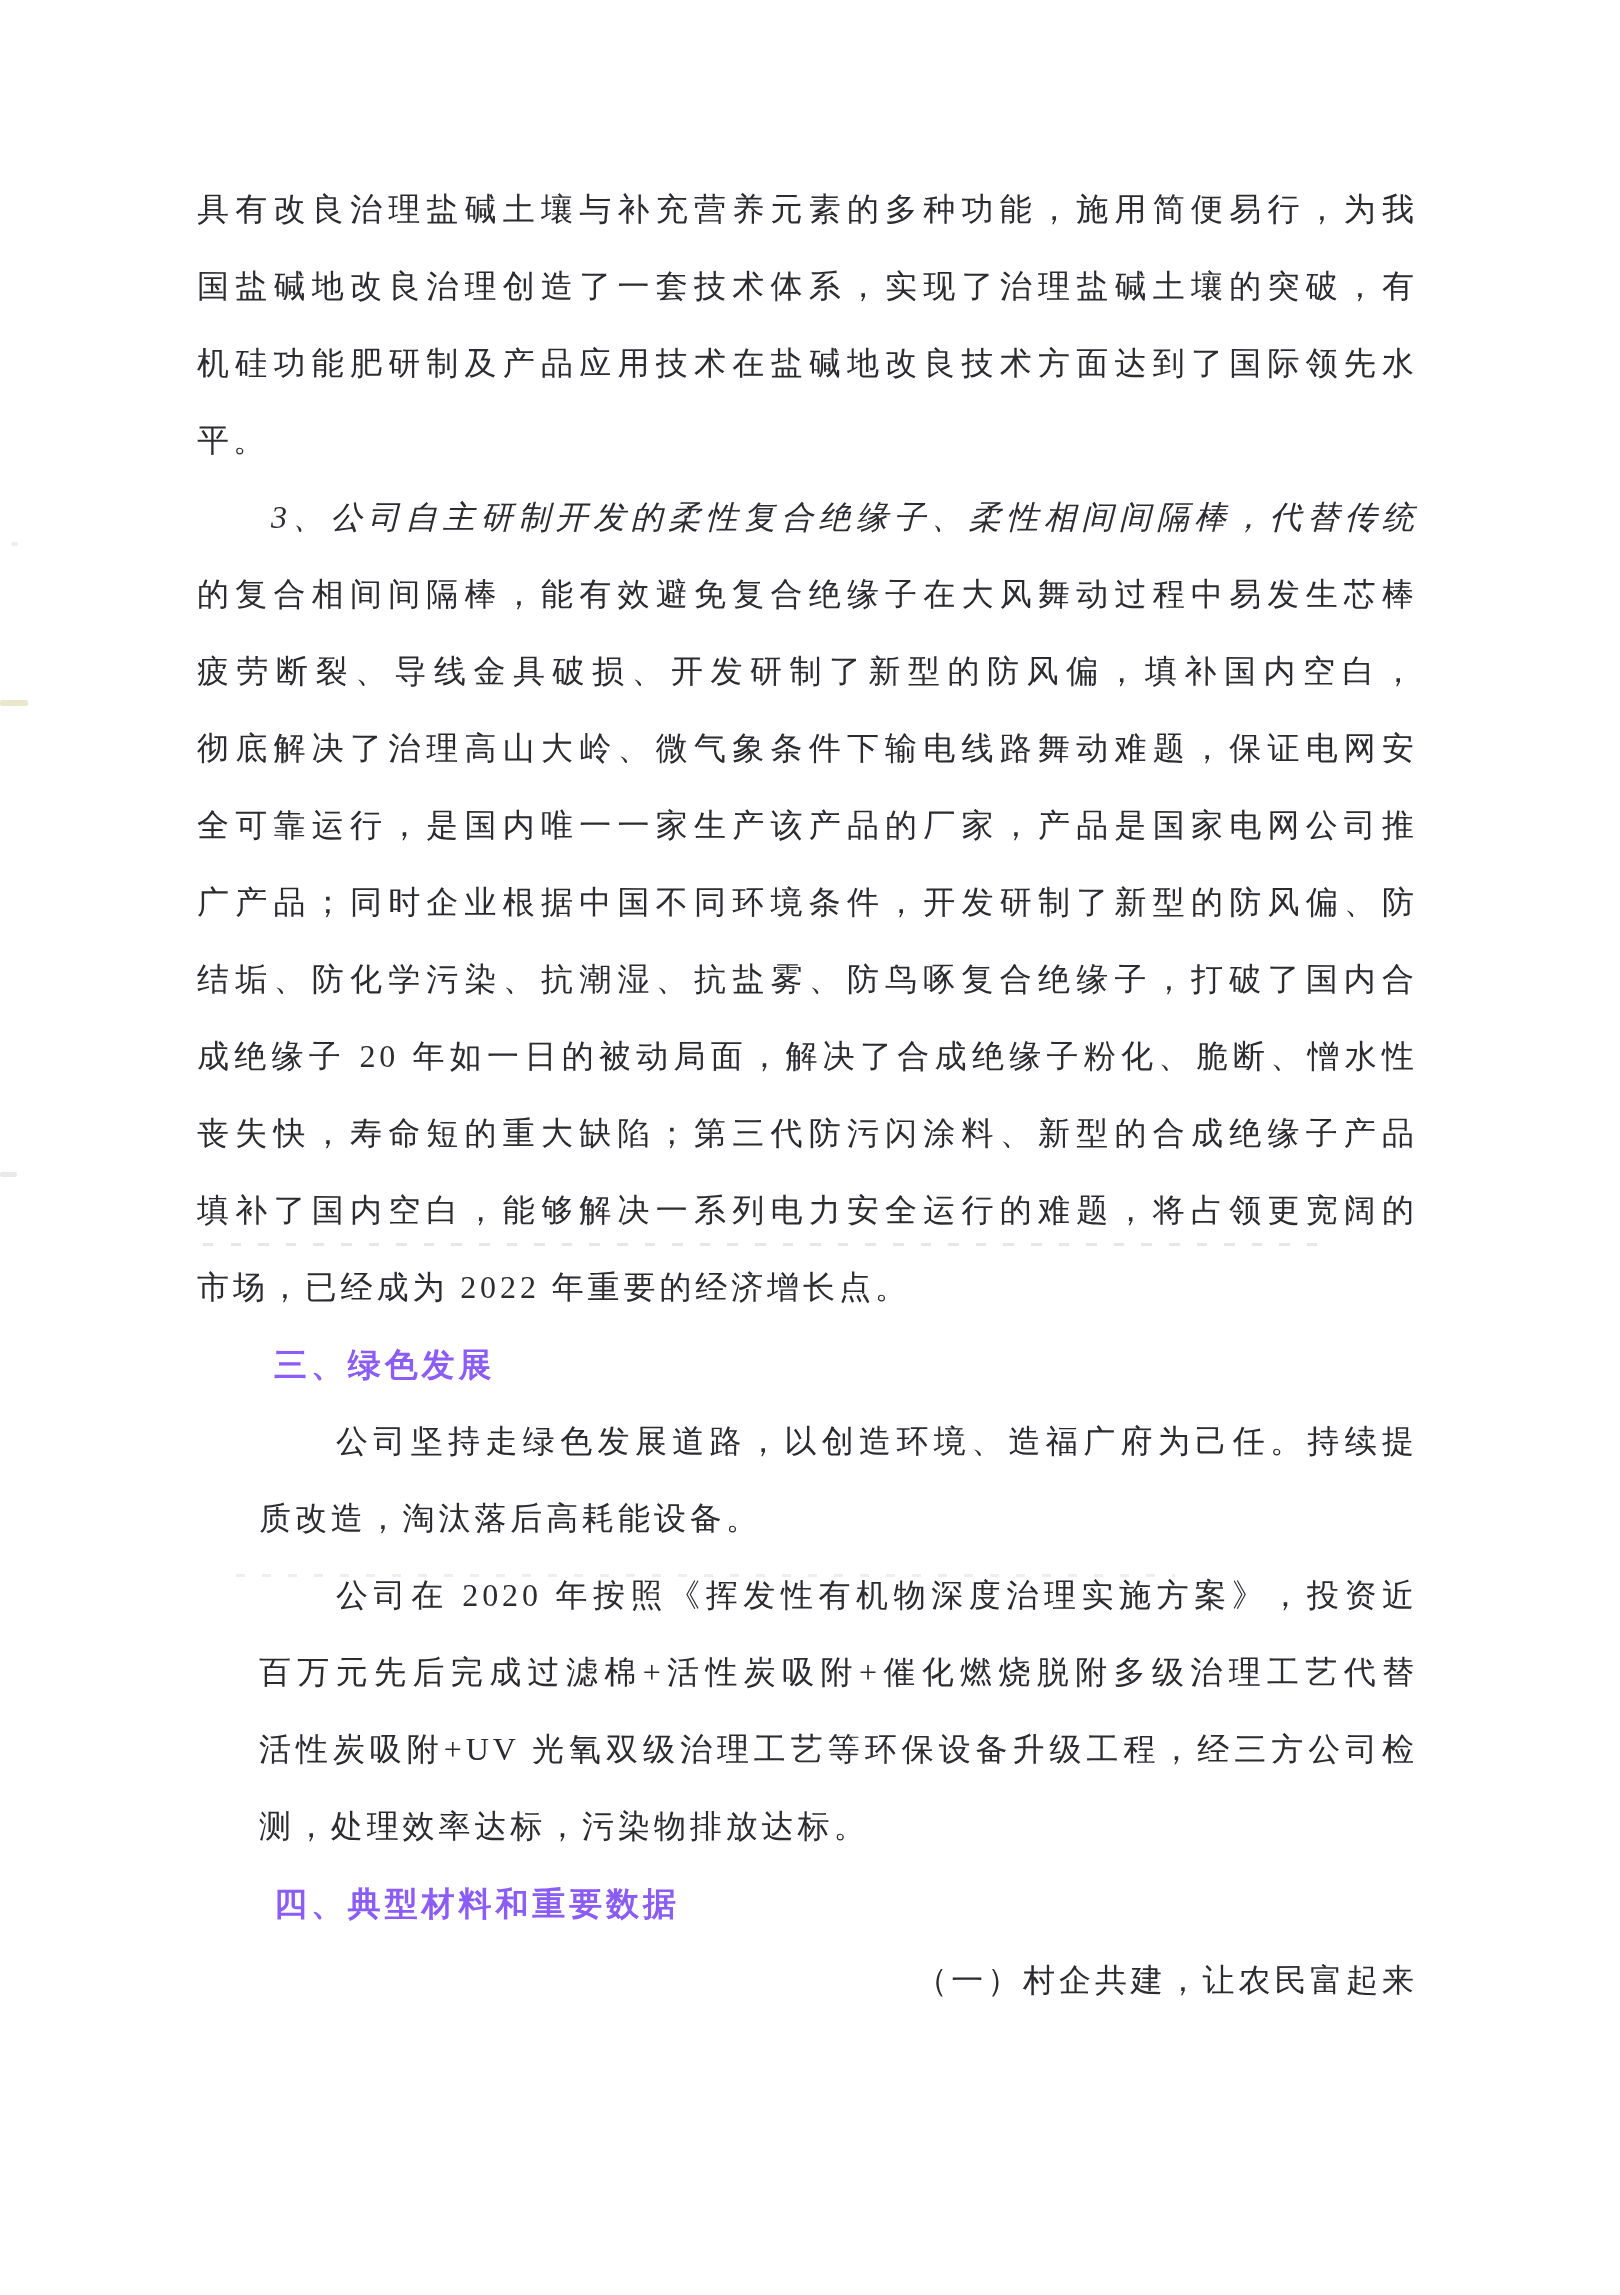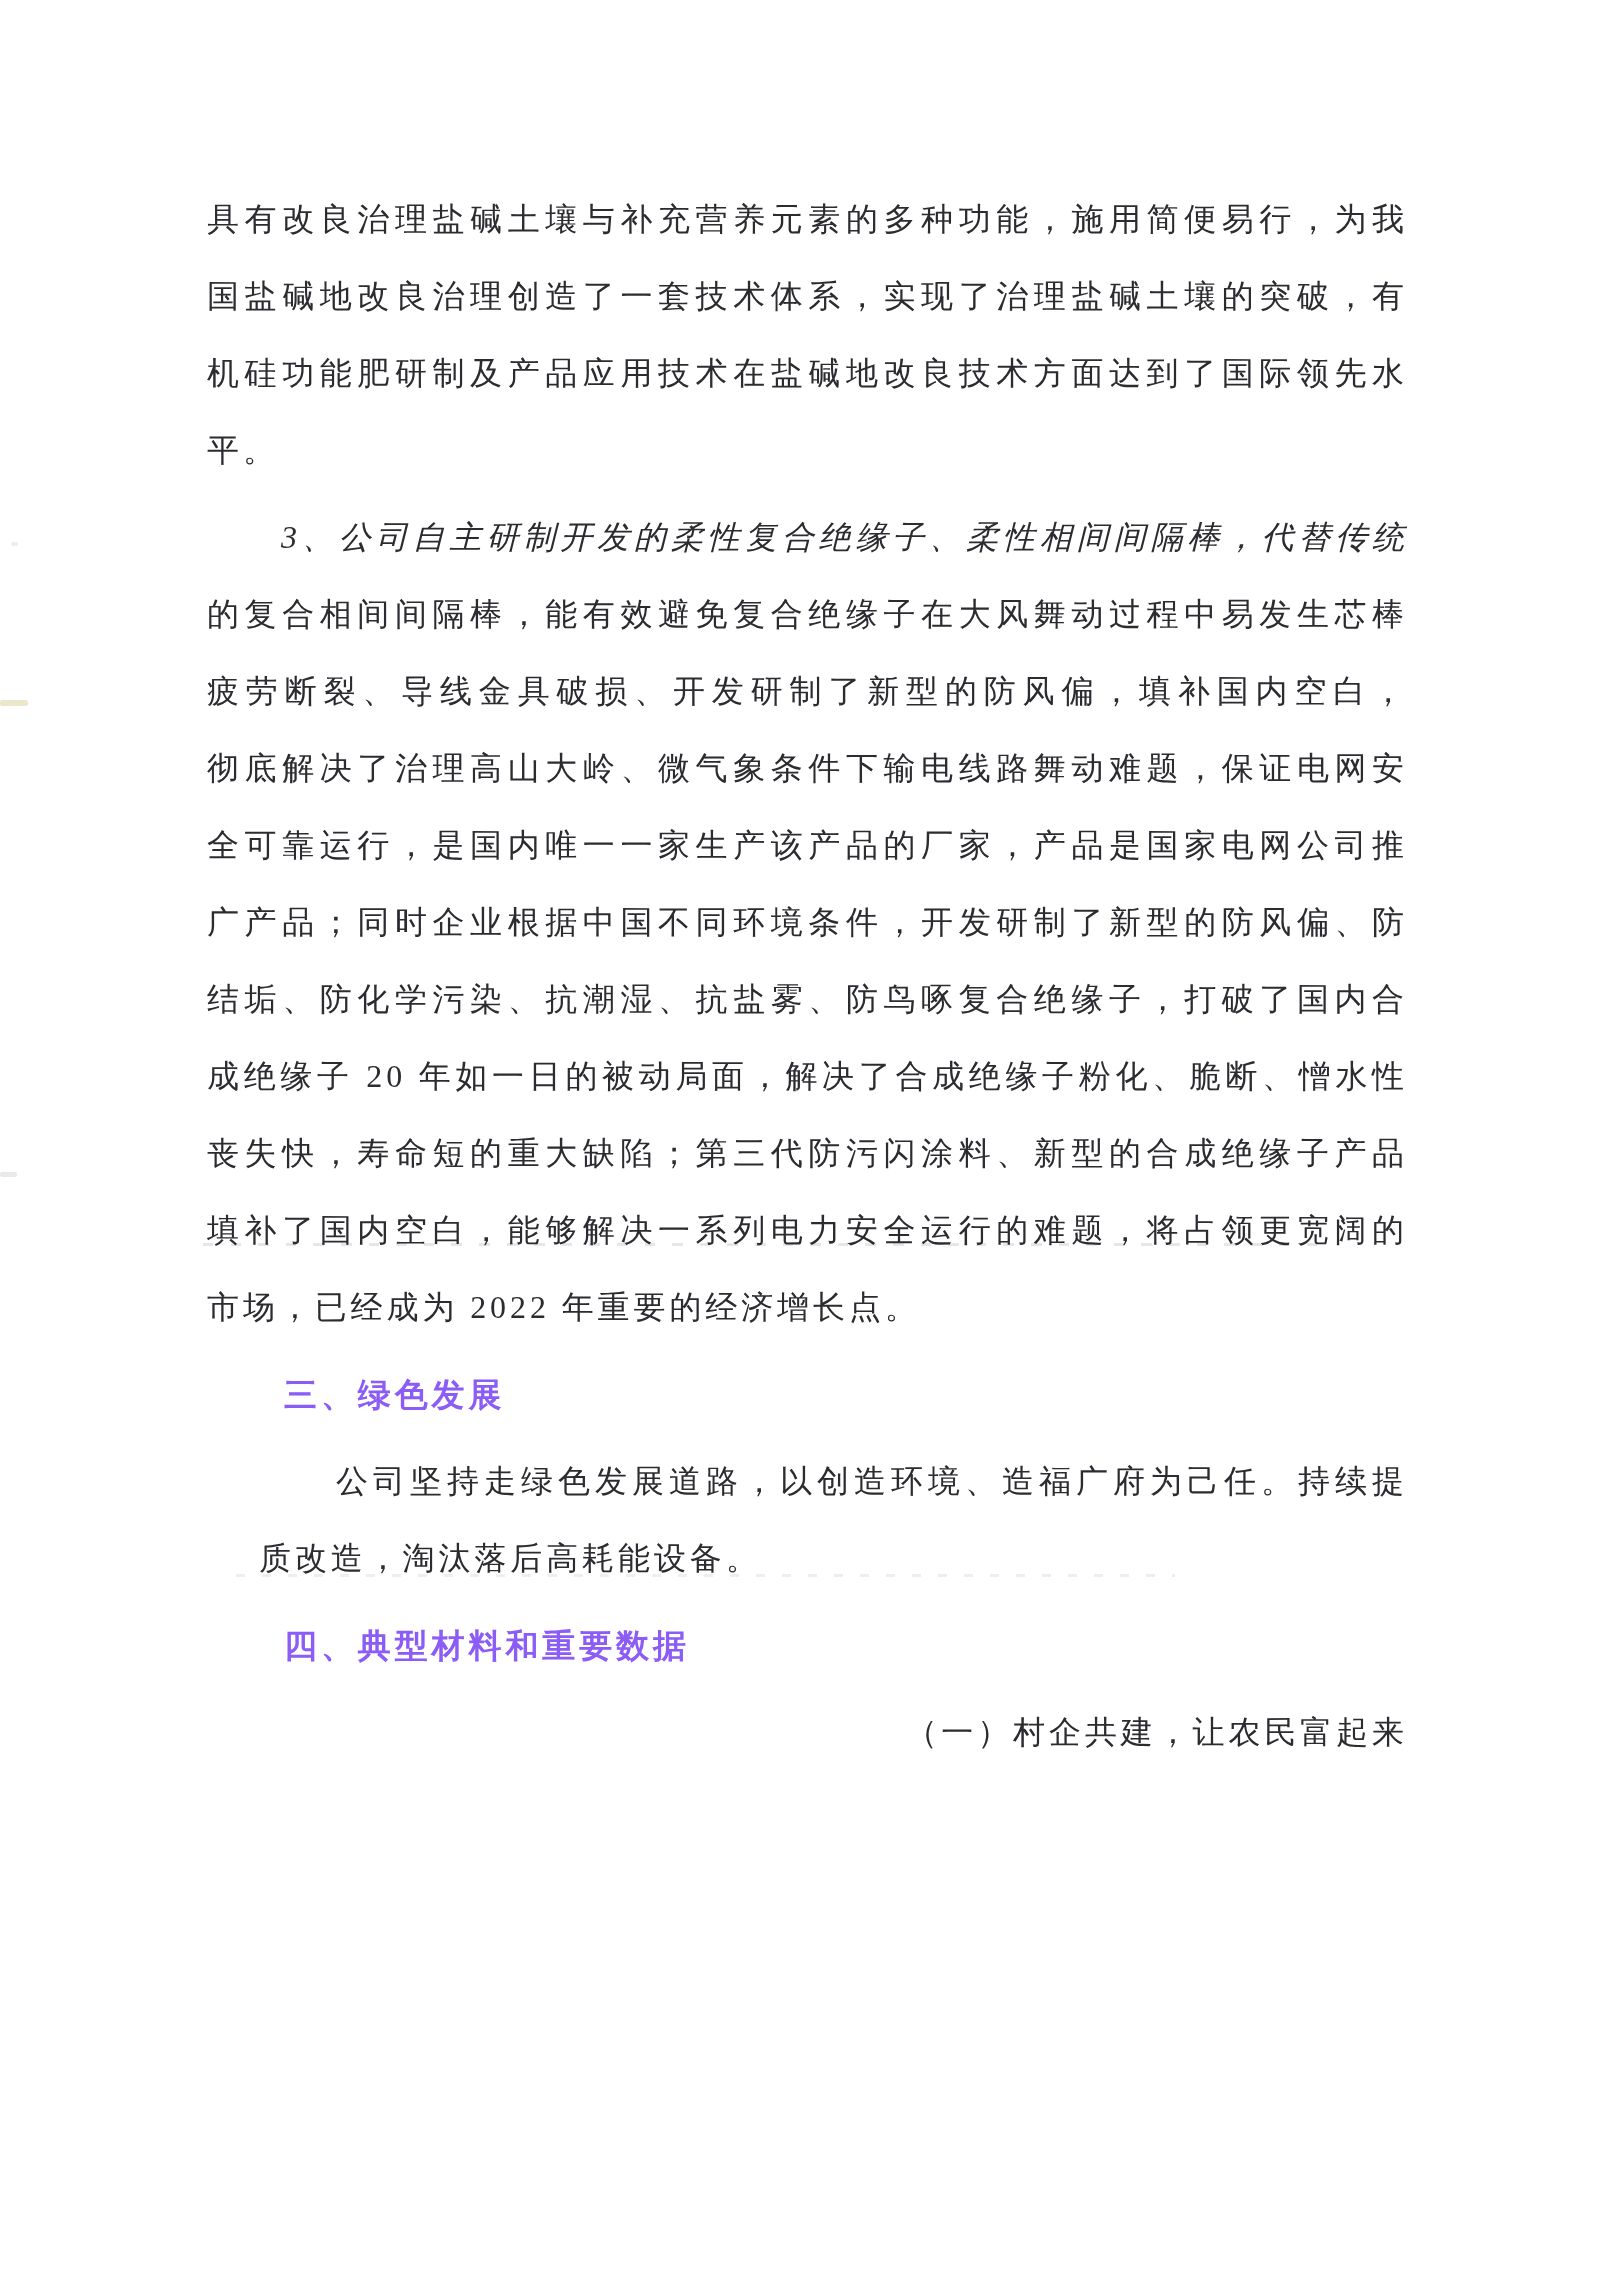--- a/index.html
+++ b/index.html
@@ -11,21 +11,21 @@
     font-family:"Liberation Serif","DejaVu Serif",serif;
     color:#2b2b30;
   }
   .text-block{
     position:absolute;
     left:197px;top:171px;width:1221px;
     font-size:32px;
     letter-spacing:3.9px;
     line-height:77px;
   }
-  .para{margin:10px;padding:0;}
+  .para{margin:0;padding:0;}
   .line{height:77px;overflow:visible;white-space:nowrap;}
   .line.j{white-space:normal;text-align:justify;text-align-last:justify;}
   .ind2{padding-left:74px;font-style:italic;}
   .block-ind{margin-left:62px;}
   .block-ind .fl{padding-left:77px;}
   .heading{
     font-family:"Liberation Sans","DejaVu Sans",sans-serif;
     font-weight:700;
     font-size:33px;
     color:#8b5cf6;
@@ -79,20 +79,26 @@
 
     <div class="para">
       <div class="line heading">三、绿色发展</div>
     </div>
 
     <div class="para block-ind">
       <div class="line j fl">公司坚持走绿色发展道路，以创造环境、造福广府为己任。持续提</div>
       <div class="line">质改造，淘汰落后高耗能设备。</div>
     </div>
 
+    <div class="para block-ind">
+      <div class="line j fl">公司在 2020 年按照《挥发性有机物深度治理实施方案》，投资近</div>
+      <div class="line j">百万元先后完成过滤棉+活性炭吸附+催化燃烧脱附多级治理工艺代替</div>
+      <div class="line j">活性炭吸附+UV 光氧双级治理工艺等环保设备升级工程，经三方公司检</div>
+      <div class="line">测，处理效率达标，污染物排放达标。</div>
+    </div>
 
     <div class="para">
       <div class="line heading">四、典型材料和重要数据</div>
     </div>
 
     <div class="para">
       <div class="line ind-paren">（一）村企共建，让农民富起来</div>
     </div>
 
   </div>

